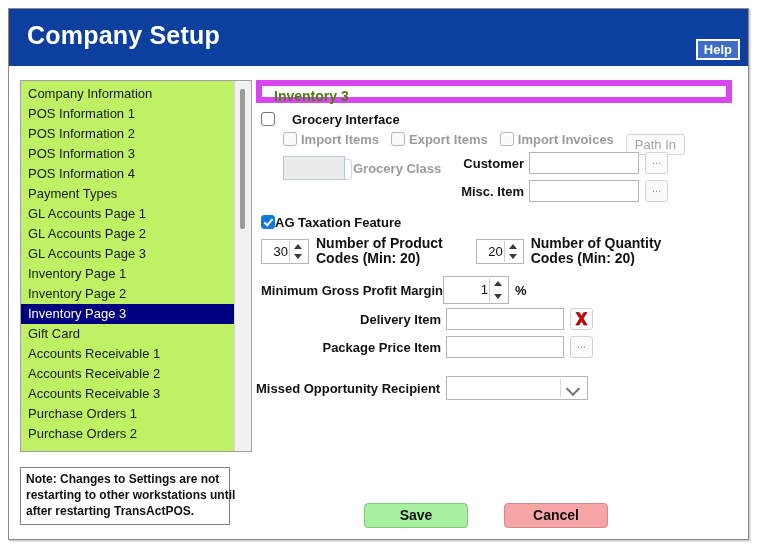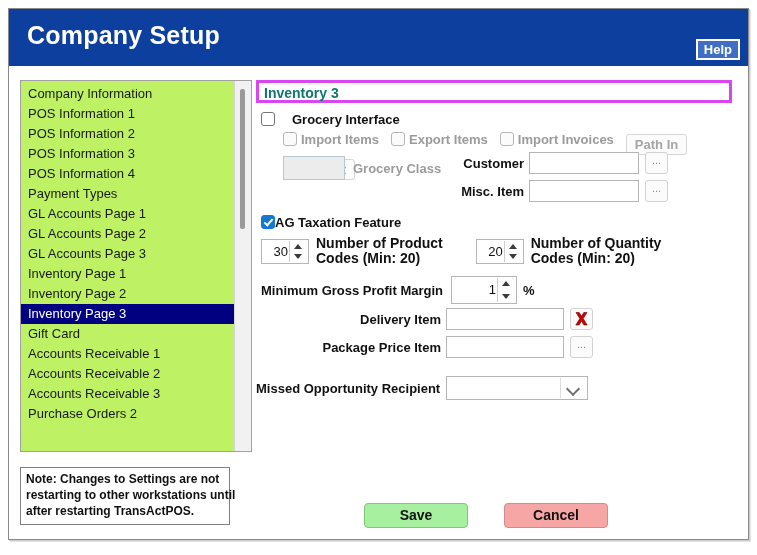--- a/index.html
+++ b/index.html
@@ -161,27 +161,27 @@
     bottom: 0;
   }
 
   .page-title-field {
     position: absolute;
     left: 0;
     top: 0;
     width: 476px;
     height: 23px;
     box-sizing: border-box;
-    border: 3px solid #d946ef;
+    border: 6px solid #d946ef;
     background: #ffffff;
     font-size: 14px;
     font-weight: bold;
-    color: #0f766e;
+    color: #4d7c0f;
     line-height: 21px;
-    padding-left: 5px;
+    padding-left: 12px;
     cursor: text;
   }
 
   
   .cb {
     display: inline-block;
     width: 14px;
     height: 14px;
     box-sizing: border-box;
     border: 1px solid #767676;
@@ -228,21 +228,20 @@
     box-sizing: border-box;
     border: 1px solid #d6d6d6;
     border-radius: 3px;
     background: #fcfcfc;
     color: #a5a5a5;
     font-size: 13px;
     line-height: 19px;
     padding: 0 8px;
     vertical-align: -5px;
     cursor: default;
-    font-weight: bold;
   }
 
   .grocery-class-row { left: 27px; top: 76px; }
   .gclass-field {
     display: inline-block;
     width: 62px;
     height: 24px;
     box-sizing: border-box;
     border: 1px solid #b9c6d4;
     background: #ececec;
@@ -346,21 +345,21 @@
     display: inline-block;
     vertical-align: middle;
     margin-left: 7px;
     font-size: 14px;
     font-weight: bold;
     color: #111111;
     line-height: 15px;
   }
 
   .mgpm-row { left: 5px; top: 196px; }
-  .mgpm-row .lbl { vertical-align: middle; margin-right: 8px; }
+  .mgpm-row .lbl { vertical-align: middle; }
   .spin.wide { width: 66px; height: 28px; }
   .spin.wide .val { line-height: 26px; }
   .spin.wide .arrows { height: 24px; }
   .pct { font-size: 13px; font-weight: bold; color: #111111; vertical-align: middle; margin-left: 6px; }
 
   .deliv-row { left: 60px; top: 228px; }
   .pkg-row   { left: 60px; top: 256px; }
   .deliv-row .lbl, .pkg-row .lbl {
     display: inline-block;
     width: 125px;
@@ -463,20 +462,21 @@
             <div class="sb-item">GL Accounts Page 1</div>
             <div class="sb-item">GL Accounts Page 2</div>
             <div class="sb-item">GL Accounts Page 3</div>
             <div class="sb-item">Inventory Page 1</div>
             <div class="sb-item">Inventory Page 2</div>
             <div class="sb-item selected">Inventory Page 3</div>
             <div class="sb-item">Gift Card</div>
             <div class="sb-item">Accounts Receivable 1</div>
             <div class="sb-item">Accounts Receivable 2</div>
             <div class="sb-item">Accounts Receivable 3</div>
+            <div class="sb-item">Purchase Orders 1</div>
             <div class="sb-item">Purchase Orders 2</div>
           </div>
         <div class="sb-scroll">
           <div class="sb-thumb"></div>
         </div>
       </div>
 
       <div class="notebox">
         <div>Note: Changes to Settings are not</div>
         <div>restarting to other workstations until</div>

